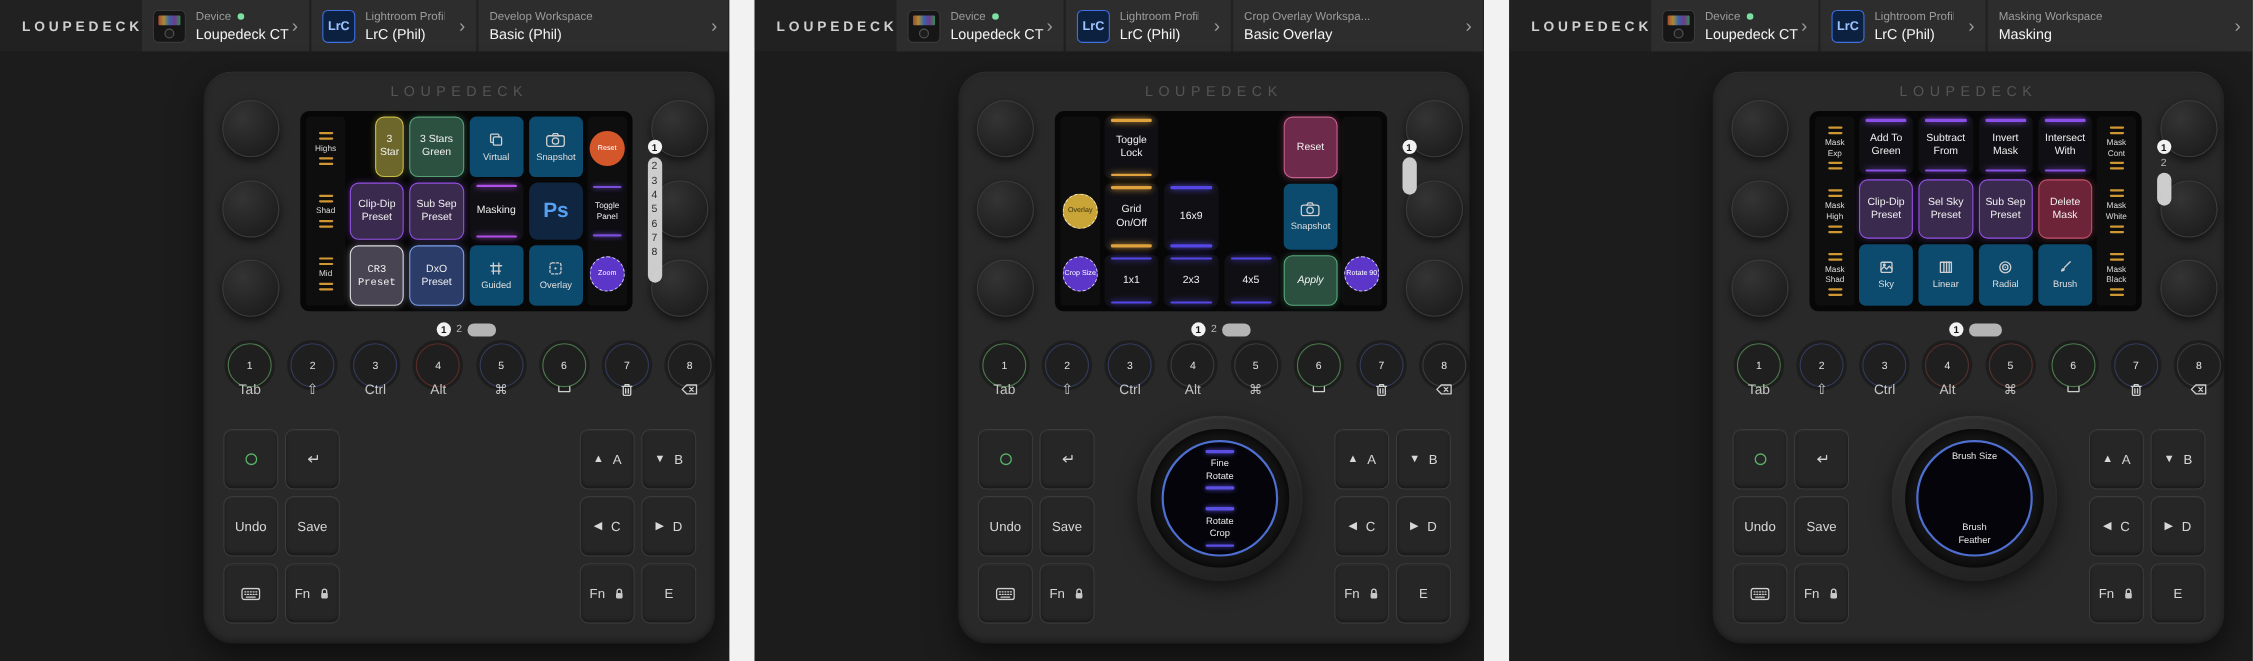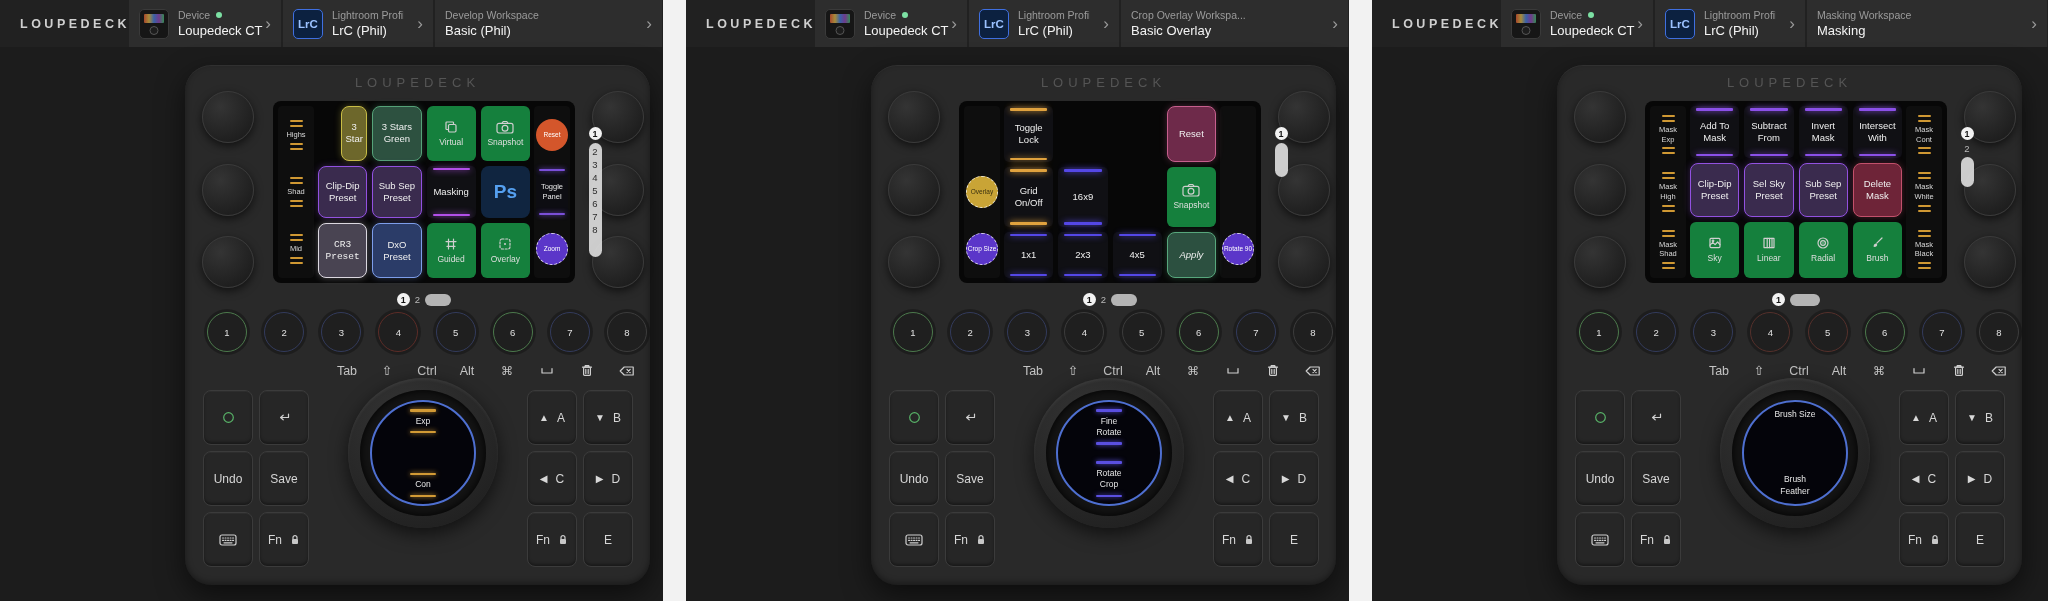--- a/index.html
+++ b/index.html
@@ -43,41 +43,41 @@
   .scircle { width:32px; height:32px; border-radius:50%; display:flex; align-items:center; justify-content:center; text-align:center; font-size:6.5px; line-height:1.25; cursor:pointer; }
   .scircle.dashed { border:1.5px dashed rgba(255,255,255,.75); }
   .saccent { position:relative; width:32px; height:50px; background:#0d0d12; border-radius:3px; display:flex; align-items:center; justify-content:center; font-size:7.5px; color:#e8e8e8; text-align:center; line-height:1.3; cursor:pointer; }
   .saccent .al { position:absolute; left:3px; right:3px; height:2px; border-radius:1px; }
   .saccent .al.t { top:2px; } .saccent .al.b { bottom:2px; }
 
   .sgrid { flex:1; display:grid; grid-template-columns:repeat(4,1fr); gap:5px; }
   .cell { border-radius:8px; display:flex; flex-direction:column; align-items:center; justify-content:center; gap:3px;
     font-size:9.5px; color:#efefef; text-align:center; line-height:1.25; padding:2px; cursor:pointer; position:relative; }
   .cell.filled { border:1.5px solid; }
-  .cell.icony { background:#15803d; border-radius:6px; color:#dedede; font-size:8.5px; }
+  .cell.icony { background:#0c4a6e; border-radius:6px; color:#dedede; font-size:8.5px; }
   .cell.accent { background:#101014; border-radius:5px; }
   .cell.accent .al { position:absolute; left:6px; right:6px; height:2.5px; border-radius:1px; }
   .cell.accent .al.t { top:2px; } .cell.accent .al.b { bottom:2px; }
   .cell.ps { border-radius:8px; font-weight:700; font-size:19px; }
   .cell.empty { cursor:default; }
 
   .vpages { position:absolute; left:400px; top:62px; width:20px; display:flex; flex-direction:column; align-items:center; gap:3px; }
   .pcircle { width:13px; height:13px; border-radius:50%; background:#f2f2f2; color:#141414; font-size:9px; font-weight:700; display:flex; align-items:center; justify-content:center; cursor:pointer; flex:0 0 auto; }
   .pnum { color:#b9b9b9; font-size:9.5px; cursor:pointer; }
   .vtrack { width:13px; background:rgba(228,228,228,.88); border-radius:7px; display:flex; flex-direction:column; align-items:center; gap:2px; padding:3px 0; }
   .vtrack .pnum { color:#2e2e2e; }
 
   .hpages { position:absolute; top:228px; left:88px; width:302px; display:flex; justify-content:center; }
   .hrow { display:flex; align-items:center; gap:5px; }
   .htrack { height:12px; background:rgba(215,215,215,.8); border-radius:6px; }
 
   .roundrow { position:absolute; left:22px; top:247px; width:440px; display:flex; justify-content:space-between; }
   .rbtn { width:40px; height:40px; border-radius:50%; background:#1f1f1f; border:1.5px solid #3c3c3c; color:#e0e0e0; font-size:9.5px;
     display:flex; align-items:center; justify-content:center; box-shadow:0 0 0 3px rgba(0,0,0,.28); cursor:pointer; }
-  .modrow { position:absolute; left:22px; top:298px; width:440px; display:flex; justify-content:flex-end; }
+  .modrow { position:absolute; left:22px; top:281px; width:440px; display:flex; justify-content:space-between; }
   .mod { width:40px; display:flex; justify-content:center; align-items:center; color:#c4c4c4; font-size:12.5px; }
 
   .keys { position:absolute; top:325px; display:grid; grid-template-columns:50px 50px; grid-auto-rows:55px; gap:6px; }
   .kleft { left:18px; } .kright { left:342px; }
   .key { background:#262626; border:1px solid #3b3b3b; border-radius:8px; display:flex; align-items:center; justify-content:center; gap:8px;
     color:#d6d6d6; font-size:12px; box-shadow: inset 0 -2px 3px rgba(0,0,0,.35), inset 0 1px 0 rgba(255,255,255,.04); cursor:pointer; }
   .kglyph { font-size:10px; color:#d8d8d8; }
 
   .wheel { position:absolute; left:163px; top:313px; width:150px; height:150px; border-radius:50%;
     background:radial-gradient(circle at 40% 30%, #353535, #1c1c1c); box-shadow:0 6px 18px rgba(0,0,0,.6), inset 0 2px 3px rgba(255,255,255,.06);
@@ -379,36 +379,20 @@
             <span>Fn</span>
             <span class="ic" style="display: flex;">
               <svg width="10" height="11" viewBox="0 0 10 11" fill="none" stroke="#cfcfcf" stroke-width="1.2" stroke-linecap="round" stroke-linejoin="round">
                 <path d="M3 5V3.6a2 2 0 014 0V5"></path>
                 <rect x="2" y="5" width="6" height="5" rx="1" fill="#c8c8c8" stroke="none"></rect>
               </svg>
             </span>
           </div>
           <div class="key">
             <span>E</span>
-          </div>
-        </div>
-        <div class="wheel">
-          <div class="wheel-mid">
-            <div class="wheel-screen">
-              <div class="wgroup">
-                <div class="wdash" style="background: rgb(210, 154, 53); box-shadow: rgb(210, 154, 53) 0px 0px 5px;"></div>
-                <div class="wlabel">Exp</div>
-                <div class="wdash" style="background: rgb(210, 154, 53); box-shadow: rgb(210, 154, 53) 0px 0px 5px;"></div>
-              </div>
-              <div class="wgroup">
-                <div class="wdash" style="background: rgb(210, 154, 53); box-shadow: rgb(210, 154, 53) 0px 0px 5px;"></div>
-                <div class="wlabel">Con</div>
-                <div class="wdash" style="background: rgb(210, 154, 53); box-shadow: rgb(210, 154, 53) 0px 0px 5px;"></div>
-              </div>
-            </div>
           </div>
         </div>
       </div>
   </div>
 </section>
 <div class="gap"></div>
 
 <section class="panel">
   <header class="topbar">
     <div class="logo">LOUPEDECK</div>
@@ -752,21 +736,21 @@
               <div class="dashes">
                 <div class="dash" style="background: rgb(207, 152, 51);"></div>
                 <div class="dash" style="background: rgb(207, 152, 51);"></div>
               </div>
             </div>
           </div>
           <div class="sgrid">
             <div class="cell accent">
               <div class="al t" style="background: rgb(139, 80, 232); box-shadow: rgb(139, 80, 232) 0px 0px 6px;"></div>
               <div class="al b" style="background: rgb(139, 80, 232); box-shadow: rgb(139, 80, 232) 0px 0px 6px;"></div>
-              <span>Add To Mask</span>
+              <span>Add To Green</span>
             </div>
             <div class="cell accent">
               <div class="al t" style="background: rgb(139, 80, 232); box-shadow: rgb(139, 80, 232) 0px 0px 6px;"></div>
               <div class="al b" style="background: rgb(139, 80, 232); box-shadow: rgb(139, 80, 232) 0px 0px 6px;"></div>
               <span>Subtract From</span>
             </div>
             <div class="cell accent">
               <div class="al t" style="background: rgb(139, 80, 232); box-shadow: rgb(139, 80, 232) 0px 0px 6px;"></div>
               <div class="al b" style="background: rgb(139, 80, 232); box-shadow: rgb(139, 80, 232) 0px 0px 6px;"></div>
               <span>Invert Mask</span>

